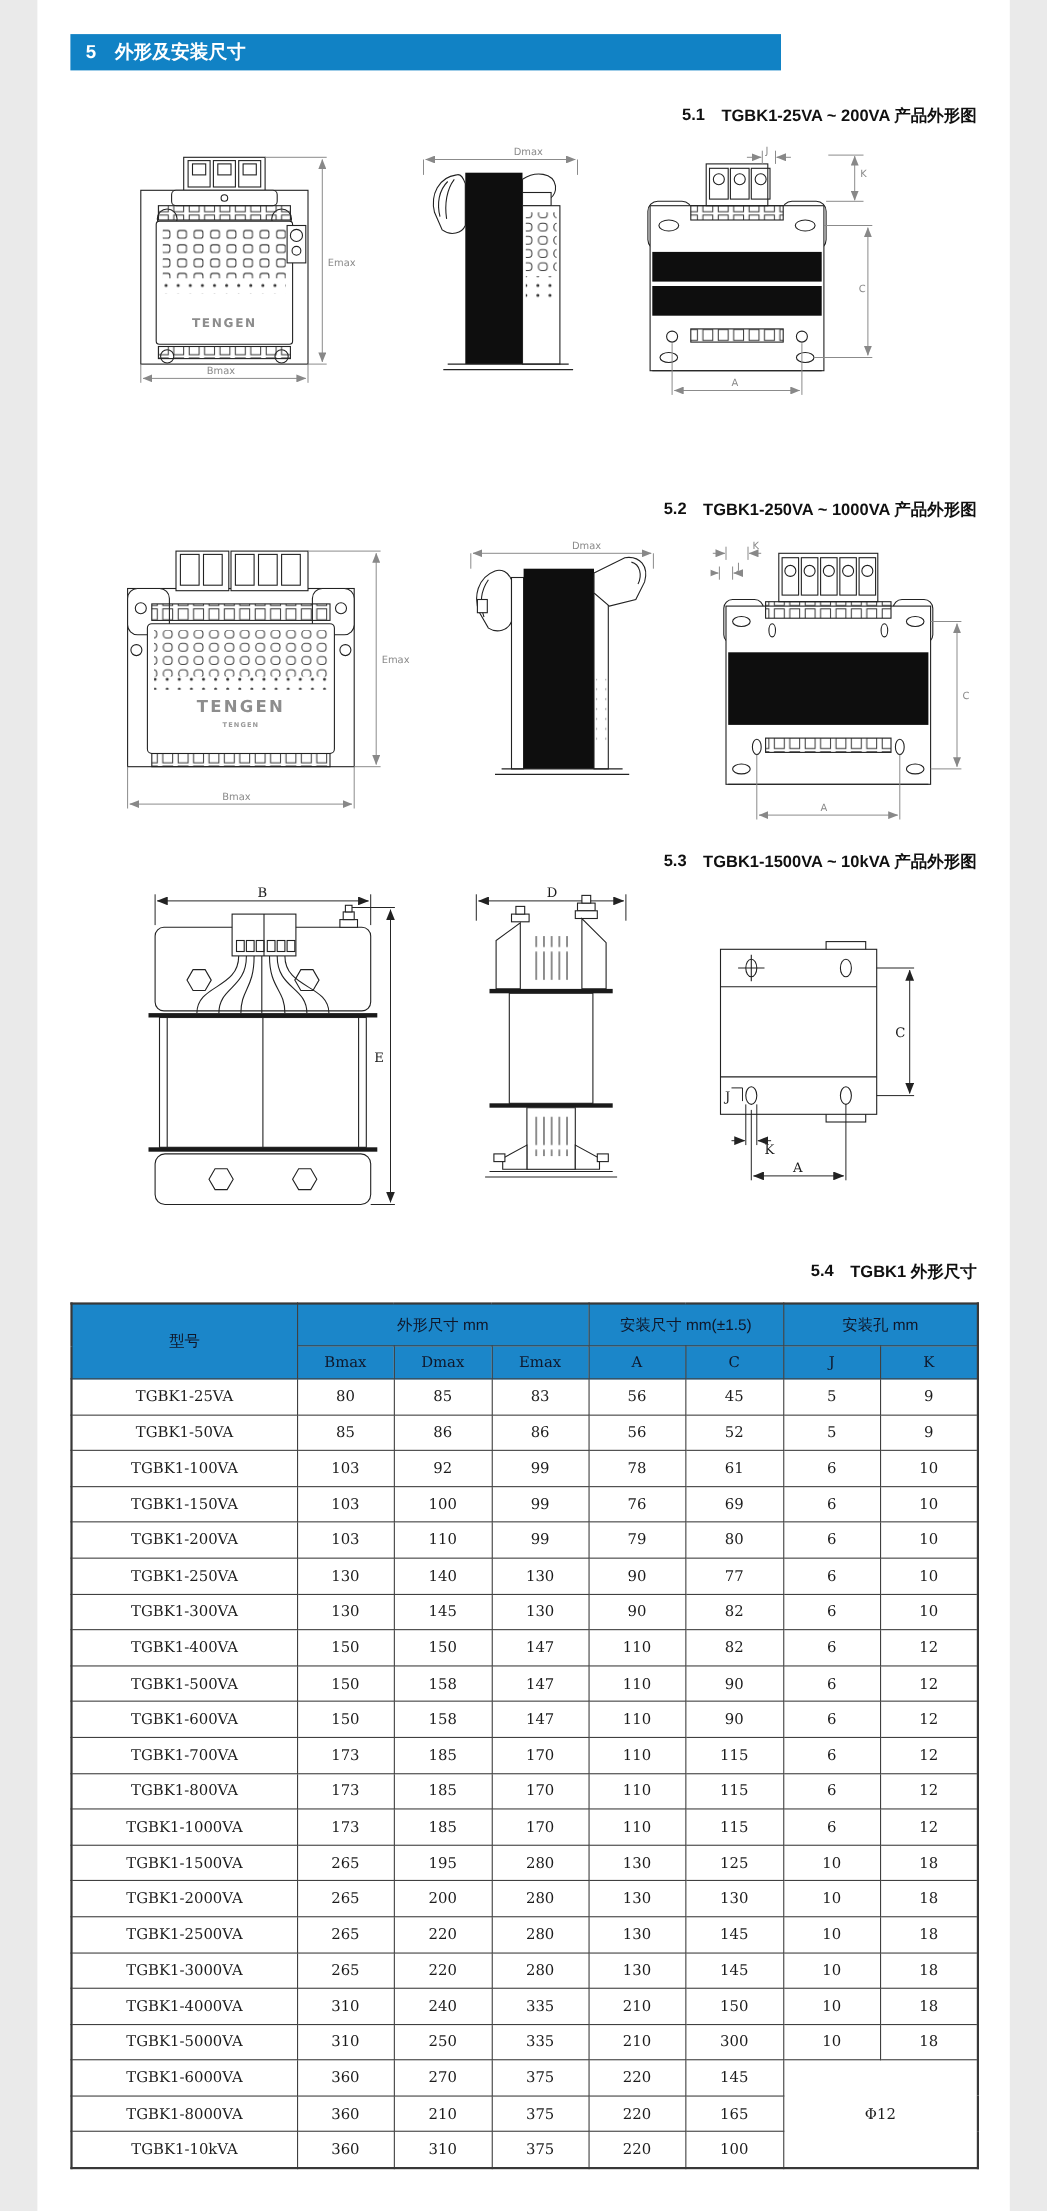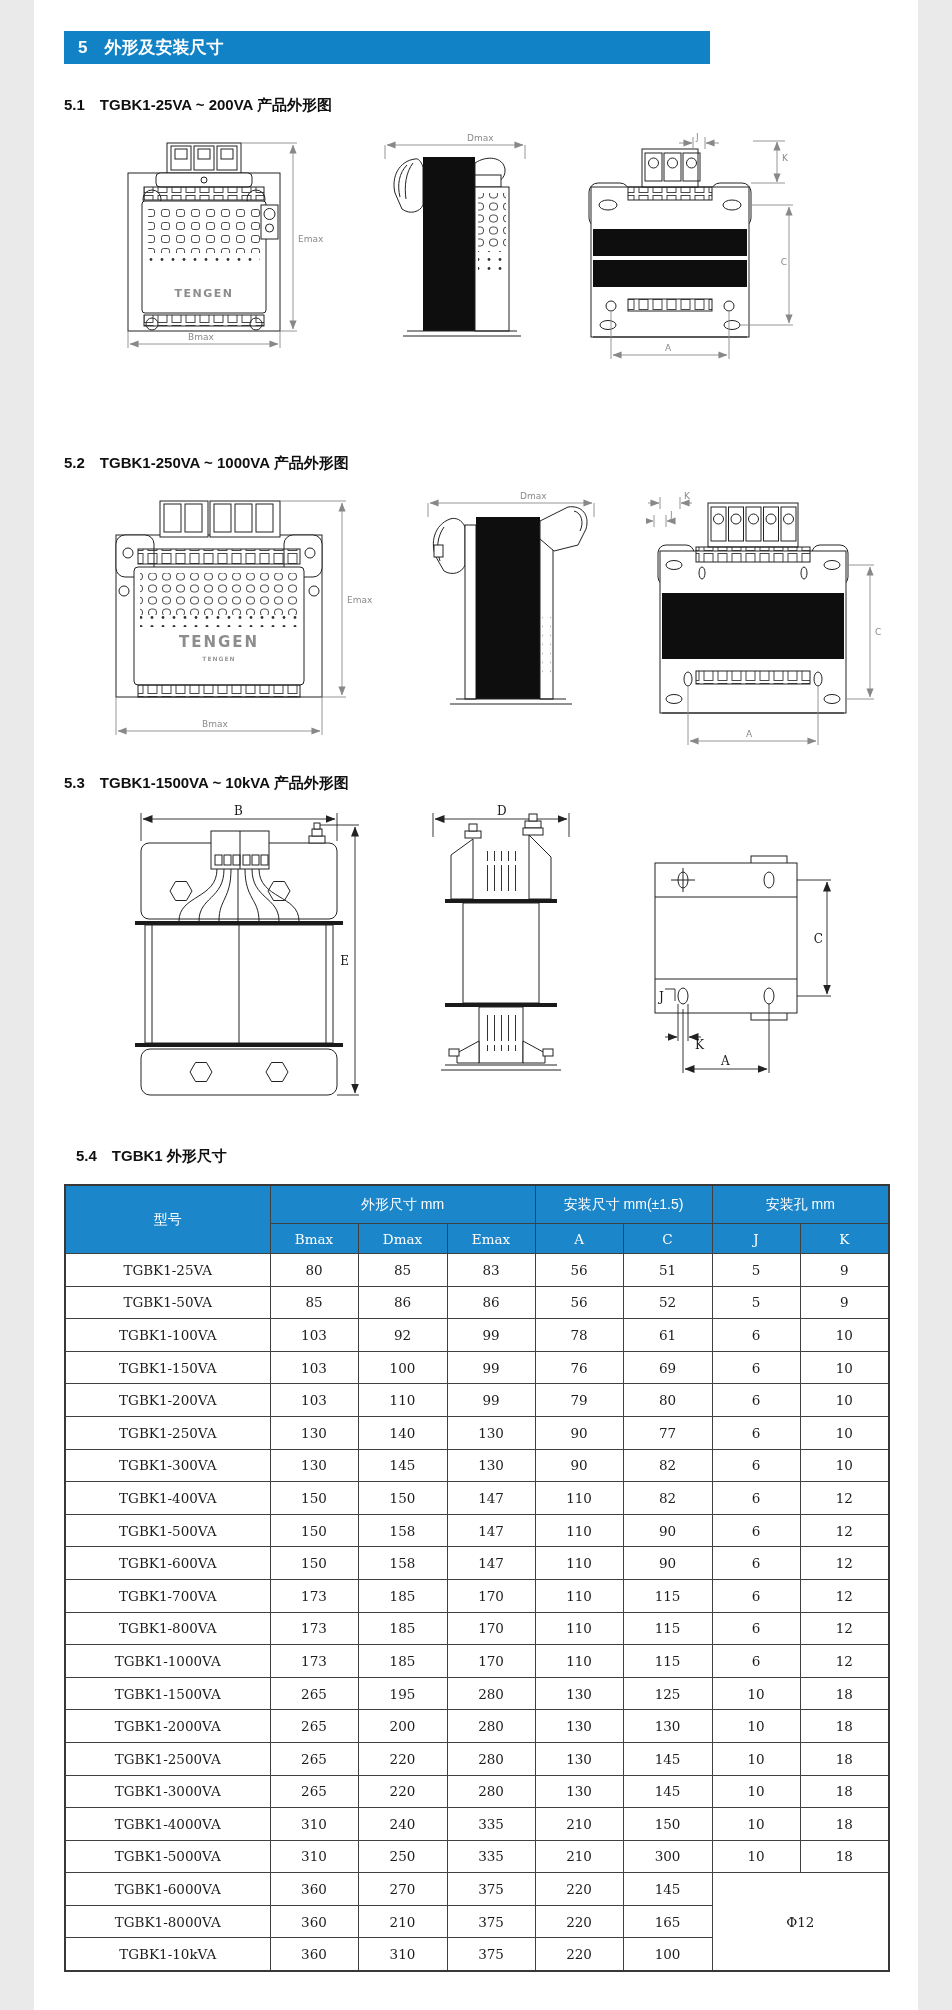--- a/index.html
+++ b/index.html
@@ -3,38 +3,38 @@
 <meta charset="utf-8">
 <style>
   html,body{margin:0;padding:0;}
   body{background:#eaeaea;font-family:"Liberation Sans",sans-serif;}
   .page{width:884px;margin:0 auto;background:#fff;box-sizing:border-box;
         padding:31px 30px 30px 30px;min-height:2010px;}
   .banner{display:flex;align-items:center;gap:17px;height:33px;width:646px;
           background:var(--banner,#1182c5);color:#fff;font-weight:bold;font-size:17px;
           padding-left:14px;box-sizing:border-box;}
   .sec{display:flex;gap:15px;font-weight:bold;font-size:15px;color:#101010;
-       font-family:"Liberation Sans",sans-serif;}
+       font-family:"Liberation Sans",sans-serif;justify-content:flex-end;}
   .figrow{display:flex;align-items:flex-start;}
   svg{display:block;}
   .ln{stroke:#222;fill:none;stroke-width:1;}
   .wht{fill:#fff;stroke:#222;stroke-width:1;}
   .blk{fill:#0e0e0e;stroke:none;}
   .plate{fill:#1a1a1a;stroke:none;}
   .dim{stroke:#8a8a8a;stroke-width:0.9;fill:none;}
   .dmb{stroke:#222;stroke-width:0.9;fill:none;}
   .dimt{font:9px "DejaVu Sans",sans-serif;fill:#8a8a8a;}
   .dimb{font:12px "DejaVu Serif",serif;fill:#1a1a1a;}
   .logo{font:bold 11px "DejaVu Sans",sans-serif;fill:#8d8d8d;letter-spacing:1.5px;}
   .logo2{font:bold 15px "DejaVu Sans",sans-serif;fill:#8d8d8d;letter-spacing:2px;}
   .logosm{font:bold 6px "DejaVu Sans",sans-serif;fill:#9a9a9a;letter-spacing:1px;}
   .dim-table{border-collapse:collapse;table-layout:fixed;width:824px;margin-top:18px;
              border:2px solid #383838;}
   .dim-table th,.dim-table td{border:1px solid #404040;text-align:center;vertical-align:middle;padding:0;}
-  .dim-table thead th{background:var(--thblue,#1b86c9);color:#ffffff;font-weight:normal;}
+  .dim-table thead th{background:var(--thblue,#1b86c9);color:#0f172a;font-weight:normal;}
   .dim-table thead tr.grp th{height:37px;font-size:14px;font-family:"Liberation Sans",sans-serif;}
   .dim-table thead tr.sub th{height:29px;font:13.5px "DejaVu Serif",serif;}
   .dim-table tbody td{height:31.6px;font:13.5px "DejaVu Serif",serif;color:#1c1c1c;}
   .mt-s1{margin:32px 0 14px 0;}
   .row1{margin-left:50px;gap:46px;height:235px;}
   .mt-s2{margin:90px 0 14px 0;}
   .row2{margin-left:40px;gap:40px;height:265px;}
   .mt-s3{margin:22px 0 10px 0;}
   .row3{margin-left:55px;gap:52px;height:300px;}
   .mt-s4{margin:44px 0 0 12px;}
@@ -498,21 +498,21 @@
         <th>K</th>
       </tr>
     </thead>
     <tbody>
         <tr>
           <td>TGBK1-25VA</td>
           <td>80</td>
           <td>85</td>
           <td>83</td>
           <td>56</td>
-          <td>51</td>
+          <td>45</td>
           <td>5</td>
           <td>9</td>
         </tr>
         <tr>
           <td>TGBK1-50VA</td>
           <td>85</td>
           <td>86</td>
           <td>86</td>
           <td>56</td>
           <td>52</td>

